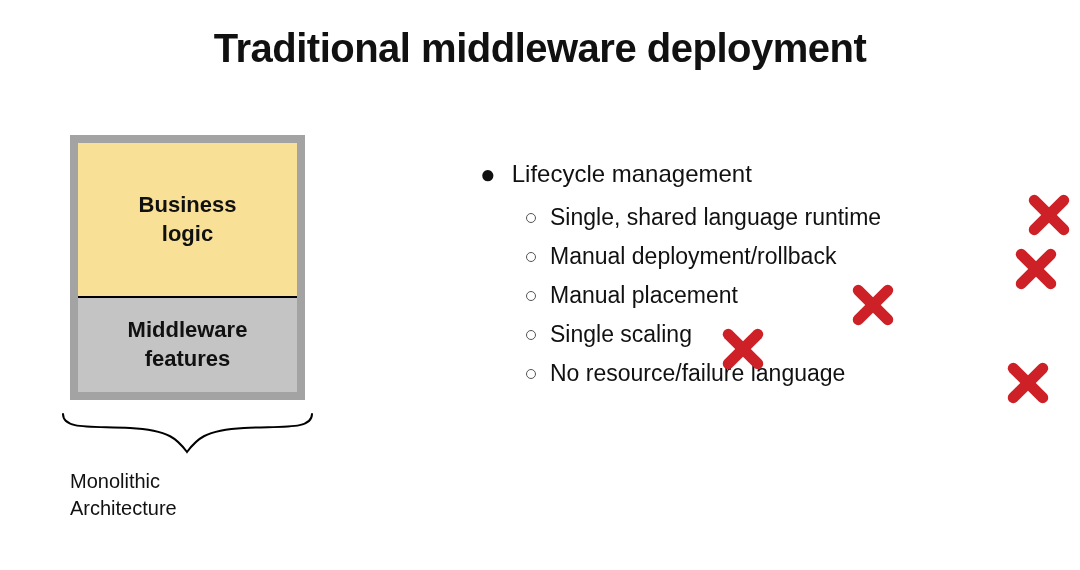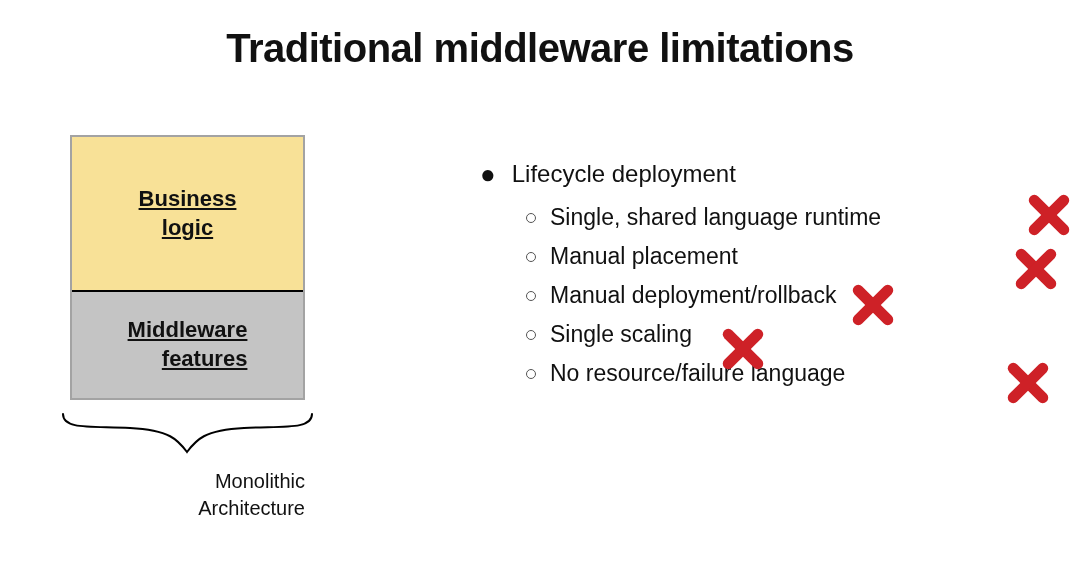--- a/index.html
+++ b/index.html
@@ -1,76 +1,76 @@
 <!DOCTYPE html>
 <html><head>
 <meta charset="utf-8">
 <style>
   * { box-sizing: border-box; margin: 0; padding: 0; }
   html, body { width: 1080px; height: 570px; background: #fff; font-family: "Helvetica Neue", Arial, sans-serif; color: #111; }
   .slide { position: relative; width: 1080px; height: 570px; }
   .title { position: absolute; top: 26px; left: 0; width: 100%; text-align: center; font-size: 40px; font-weight: 800; letter-spacing: -0.5px; }
 
   
-  .arch-box { position: absolute; left: 70px; top: 135px; width: 235px; height: 265px; border: 2px solid #a3a3a3; display: flex; flex-direction: column; text-decoration: underline; }
+  .arch-box { position: absolute; left: 70px; top: 135px; width: 235px; height: 265px; border: 8px solid #a3a3a3; display: flex; flex-direction: column; }
   .arch-top { flex: 0 0 155px; background: #f8e197; display: flex; align-items: center; justify-content: center; text-align: center; font-size: 22px; font-weight: 700; line-height: 1.3; border-bottom: 2px solid #000; }
-  .arch-bot { flex: 1 1 auto; background: #c4c4c4; display: flex; align-items: center; justify-content: center; text-align: right; font-size: 22px; font-weight: 700; line-height: 1.3; }
+  .arch-bot { flex: 1 1 auto; background: #c4c4c4; display: flex; align-items: center; justify-content: center; text-align: center; font-size: 22px; font-weight: 700; line-height: 1.3; }
   .brace { position: absolute; left: 60px; top: 412px; width: 255px; height: 44px; }
-  .arch-caption { position: absolute; left: 70px; top: 468px; width: 235px; text-align: right; font-size: 20px; font-weight: 500; line-height: 1.35; }
+  .arch-caption { position: absolute; left: 70px; top: 468px; width: 235px; text-align: left; font-size: 20px; font-weight: 500; line-height: 1.35; }
 
   
   .bullets { position: absolute; left: 480px; top: 160px; width: 560px; font-size: 24px; }
   .bullets ul { list-style: none; }
   .b1 { display: flex; gap: 16px; align-items: flex-start; margin-bottom: 16px; }
   .b1 .dot { font-size: 26px; line-height: 28px; }
   .sub { margin-left: 46px; }
   .b2 { display: flex; gap: 14px; align-items: center; margin: 8px 0 12px 0; font-size: 23px; }
   .circ { width: 10px; height: 10px; border: 1.6px solid #555; border-radius: 50%; flex: 0 0 auto; }
 
   
   .redx { position: absolute; width: 42px; height: 42px; }
   .redx svg { width: 100%; height: 100%; display: block; }
 </style>
 </head>
 <body>
 
 <div class="slide">
 
-  <h1 class="title">Traditional middleware limitations</h1>
+  <h1 class="title">Traditional middleware deployment</h1>
 
   <div class="arch-box">
     <div class="arch-top">Business<br>logic</div>
     <div class="arch-bot">Middleware<br>features</div>
   </div>
 
   <svg class="brace" viewBox="0 0 255 44" fill="none">
     <path d="M3 2 C3 18, 32 14, 70 16 C110 18, 118 28, 127 40 C136 28, 144 18, 184 16 C222 14, 252 18, 252 2" stroke="#000" stroke-width="2" fill="none" stroke-linecap="round"></path>
   </svg>
 
   <div class="arch-caption">Monolithic<br>Architecture</div>
 
   <div class="bullets">
     <ul>
       <li class="b1">
         <span class="dot">●</span>
-        <span>Lifecycle deployment</span>
+        <span>Lifecycle management</span>
       </li>
     </ul>
     <ul class="sub">
       <li class="b2">
         <span class="circ"></span>
         <span>Single, shared language runtime</span>
       </li>
       <li class="b2">
         <span class="circ"></span>
-        <span>Manual placement</span>
+        <span>Manual deployment/rollback</span>
       </li>
       <li class="b2">
         <span class="circ"></span>
-        <span>Manual deployment/rollback</span>
+        <span>Manual placement</span>
       </li>
       <li class="b2">
         <span class="circ"></span>
         <span>Single scaling</span>
       </li>
       <li class="b2">
         <span class="circ"></span>
         <span>No resource/failure language</span>
       </li>
     </ul>

